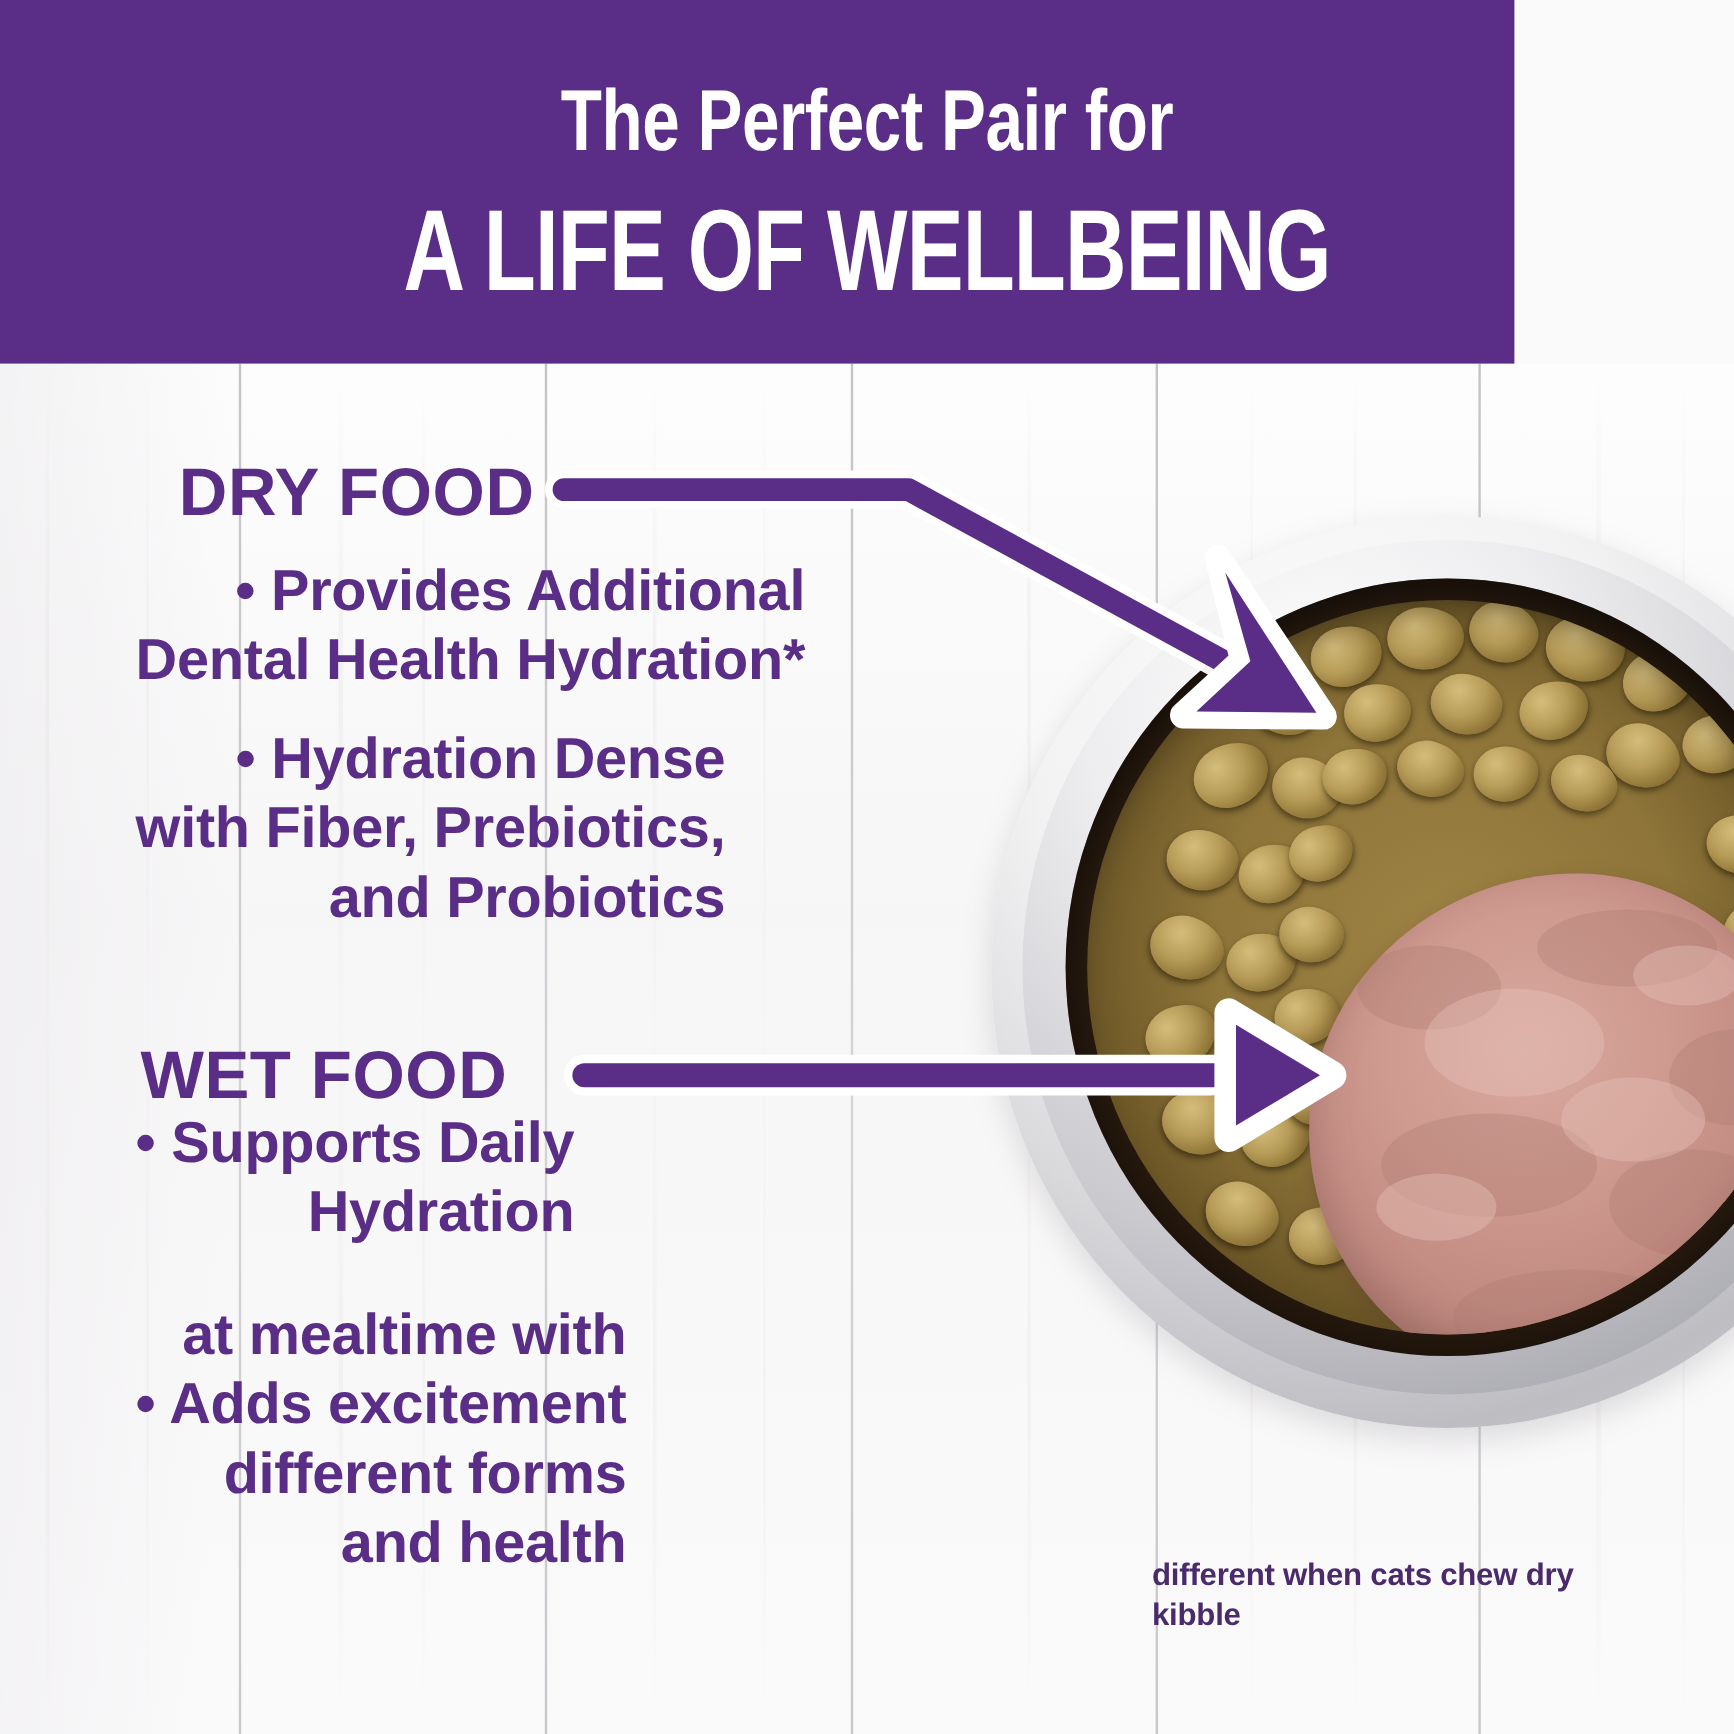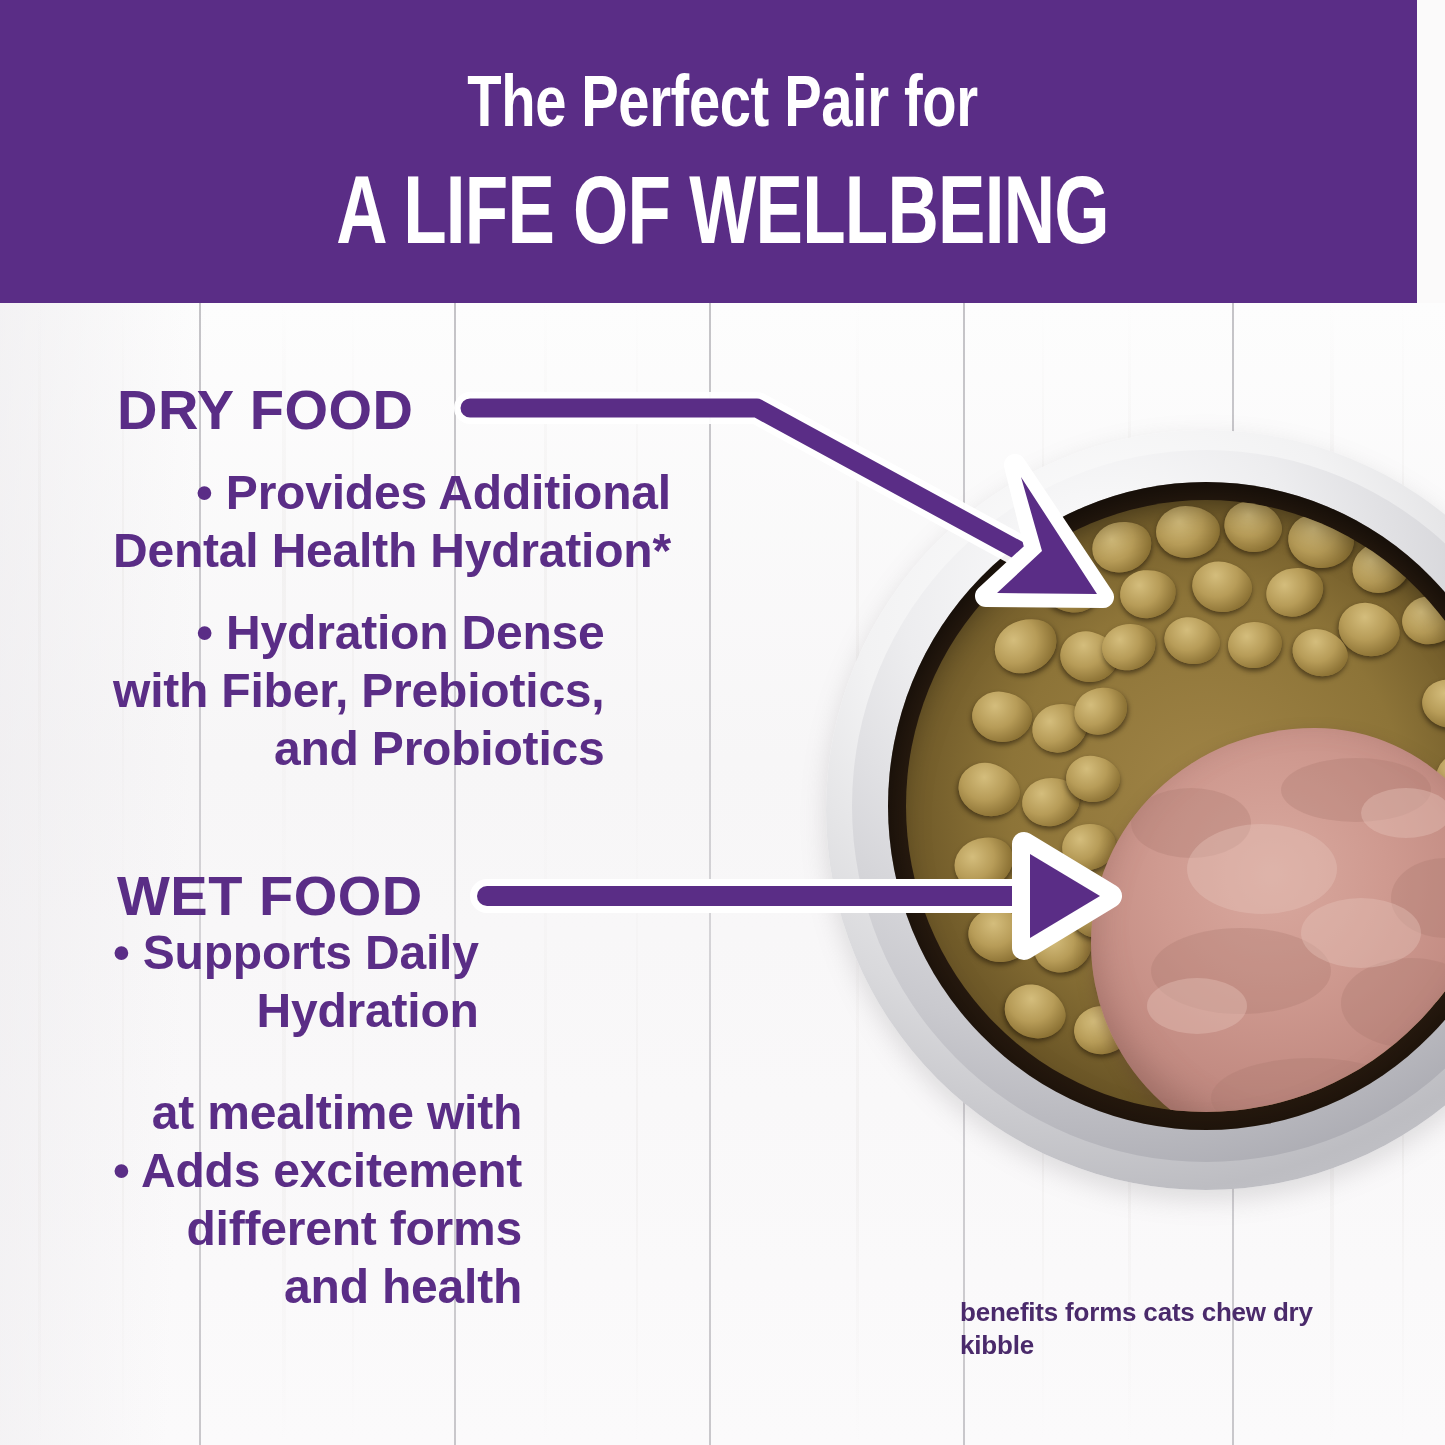--- a/index.html
+++ b/index.html
@@ -39,21 +39,21 @@
     top: 0;
     height: 1142px;
     background: linear-gradient(180deg, rgba(205,200,196,0) 0%, rgba(205,200,196,0.30) 22%, rgba(205,200,196,0.05) 48%, rgba(205,200,196,0.28) 74%, rgba(205,200,196,0) 100%);
     opacity: .55;
   }
 
   
   .banner {
     position: absolute;
     left: 0; top: 0;
-    width: 1417px;
+    width: 1262px;
     height: 303px;
     background: #5a2d86;
   }
   .banner-line1 {
     position: absolute;
     left: 0; top: 62px;
     width: 1445px;
     text-align: center;
     color: #ffffff;
     font-size: 72px;
@@ -83,21 +83,21 @@
   .section-head {
     position: absolute;
     left: 117px;
     color: #5a2d86;
     font-size: 56px;
     line-height: 56px;
     font-weight: bold;
     letter-spacing: 0.5px;
     white-space: nowrap;
   }
-  #dry-head { top: 382px; }
+  #dry-head { top: 382px; margin-left: 32px; }
   #wet-head { top: 868px; }
 
   .bullet-block {
     position: absolute;
     left: 113px;
     color: #5a2d86;
     font-size: 48px;
     line-height: 58px;
     font-weight: bold;
     letter-spacing: -0.2px;
@@ -343,16 +343,16 @@
   </div>
 
   <div class="bullet-block" id="wet-b2">
     <div>at mealtime with</div>
     <div>• Adds excitement</div>
     <div>different forms</div>
     <div>and health</div>
   </div>
 
   <div class="footnote">
-    <div>benefits forms cats chew dry kibble</div>
+    <div>different when cats chew dry kibble</div>
   </div>
 
 </div>
 
 </body></html>

